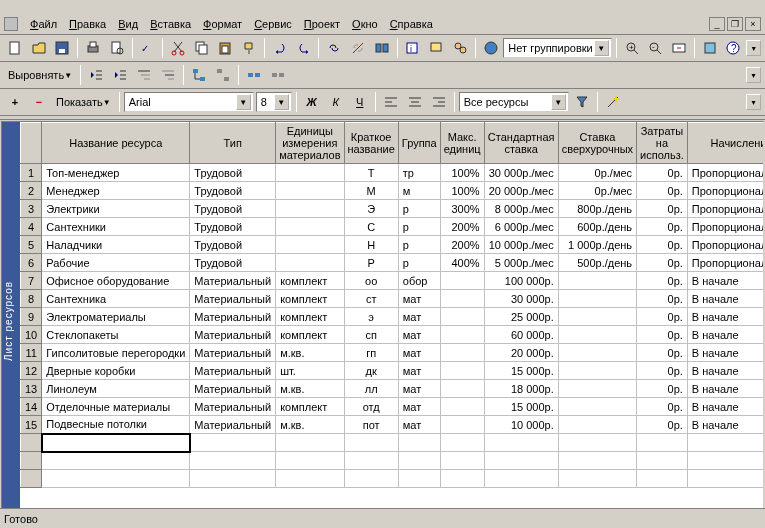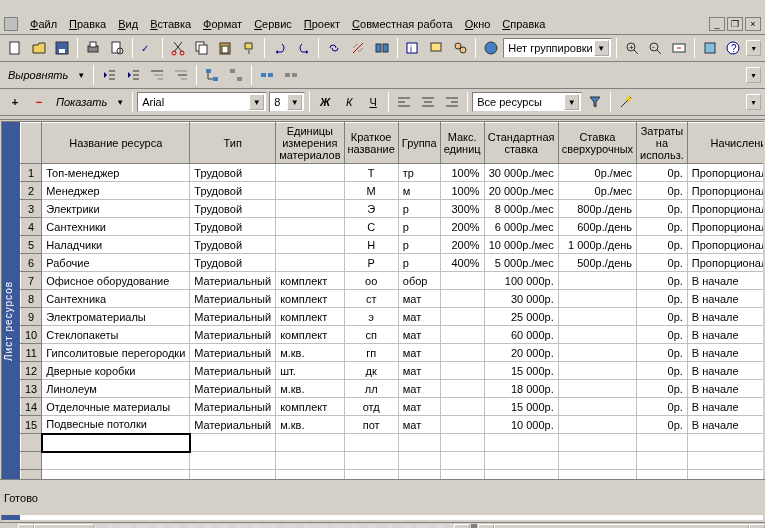--- a/index.html
+++ b/index.html
@@ -8,53 +8,52 @@
 .mb-icon { width: 14px; height: 14px; background: #c0c0c0; border: 1px solid #808080; margin-right: 4px; }
 .menu-item { padding: 2px 6px; cursor: default; }
 .menu-item u { text-decoration: underline; }
 .win-ctrl { margin-left: auto; display: flex; gap: 2px; }
 .wbtn { width: 16px; height: 14px; background: #d4d0c8; border: 1px solid #808080; font-size: 9px; text-align: center; line-height: 12px; cursor: default; }
 .toolbar { background: #d4d0c8; border-bottom: 1px solid #808080; padding: 2px 4px; display: flex; align-items: center; gap: 2px; flex-wrap: nowrap; }
 .tbtn { width: 22px; height: 22px; display: flex; align-items: center; justify-content: center; cursor: default; border: 1px solid transparent; }
 .tsep { width: 1px; height: 20px; background: #808080; margin: 0 2px; border-right: 1px solid #fff; }
 .combo { height: 20px; background: white; border: 1px inset #d4d0c8; display: flex; align-items: center; padding: 0 2px 0 4px; font-size: 11px; }
 .combo-btn { width: 15px; height: 16px; background: #d4d0c8; border: 1px outset #fff; margin-left: auto; display: flex; align-items: center; justify-content: center; font-size: 8px; }
-.link-btn { color: black; padding: 2px 4px; cursor: default; display: flex; align-items: center; gap: 9px; font-style: italic; }
+.link-btn { color: black; padding: 2px 4px; cursor: default; display: flex; align-items: center; gap: 0; }
 .workarea { display: flex; height: 400px; border: 1px inset #d4d0c8; margin: 1px; background: white; }
 .sidebar { width: 18px; background: #3b5998; writing-mode: vertical-rl; transform: rotate(180deg); color: white; font-size: 10px; text-align: center; padding: 6px 1px; letter-spacing: 1px; }
 .grid-wrap { flex: 1; overflow: auto; position: relative; }
 table { border-collapse: collapse; font-size: 11px; width: 100%; }
 th { background: #d4d0c8; border: 1px solid #808080; border-top: 1px solid #fff; border-left: 1px solid #fff; padding: 2px 3px; font-weight: normal; text-align: center; height: 34px; white-space: normal; }
 td { border: 1px solid #c0c0c0; padding: 2px 4px; height: 18px; background: white; white-space: nowrap; overflow: hidden; }
 .rowhdr { background: #d4d0c8; border: 1px solid #808080; border-top: 1px solid #fff; border-left: 1px solid #fff; text-align: center; width: 28px; }
 .hscroll { height: 16px; background: #d4d0c8; border-top: 1px solid #808080; display: flex; align-items: center; }
 .sbtn { width: 16px; height: 14px; background: #d4d0c8; border: 1px outset #fff; font-size: 8px; text-align: center; }
 .strack { flex: 1; background: repeating-linear-gradient(45deg,#e0e0e0,#e0e0e0 1px,#d0d0d0 1px,#d0d0d0 2px); height: 14px; position: relative; }
 .sthumb { position: absolute; left: 0; width: 60px; height: 14px; background: #d4d0c8; border: 1px outset #fff; }
-.status { position: absolute; bottom: 13px; left: 0; right: 0; height: 36px; background: #d4d0c8; border-top: 1px solid #808080; display: flex; align-items: center; padding: 0 4px; font-size: 11px; }
+.status { position: absolute; bottom: 0; left: 0; right: 0; height: 20px; background: #d4d0c8; border-top: 1px solid #808080; display: flex; align-items: center; padding: 0 4px; font-size: 11px; }
 .status-cell { border: 1px inset #d4d0c8; padding: 1px 6px; margin-left: 2px; font-size: 10px; color: #808080; }
 .num { text-align: right; }
 .ctr { text-align: center; }
 .sel-cell { border: 2px solid black !important; }
 svg { display: block; }
 </style>
 </head>
 <body>
 
 <div class="menubar">
   <div class="mb-icon"></div>
   <div id="menu-items" style="display: flex;">
       <div class="menu-item"><u>Ф</u>айл</div>
       <div class="menu-item"><u>П</u>равка</div>
       <div class="menu-item"><u>В</u>ид</div>
       <div class="menu-item"><u>В</u>ставка</div>
       <div class="menu-item"><u>Ф</u>ормат</div>
       <div class="menu-item"><u>С</u>ервис</div>
       <div class="menu-item"><u>П</u>роект</div>
-      <div class="menu-item"><u>С</u>овместная работа</div>
       <div class="menu-item"><u>О</u>кно</div>
       <div class="menu-item"><u>С</u>правка</div>
     </div>
   <div class="win-ctrl">
     <div class="wbtn">_</div>
     <div class="wbtn">❐</div>
     <div class="wbtn">×</div>
   </div>
 </div>
 

